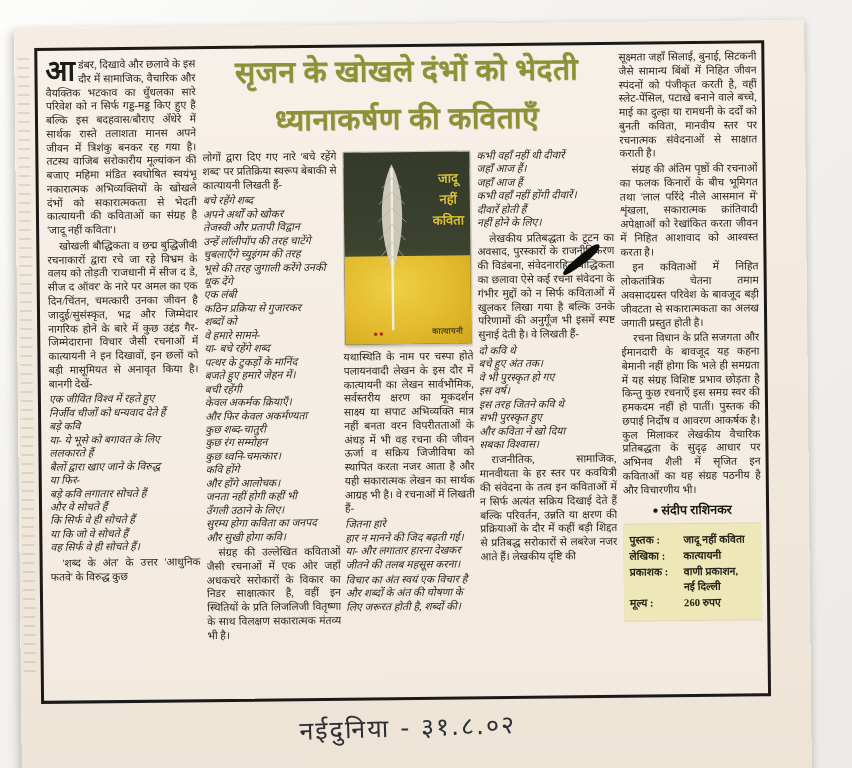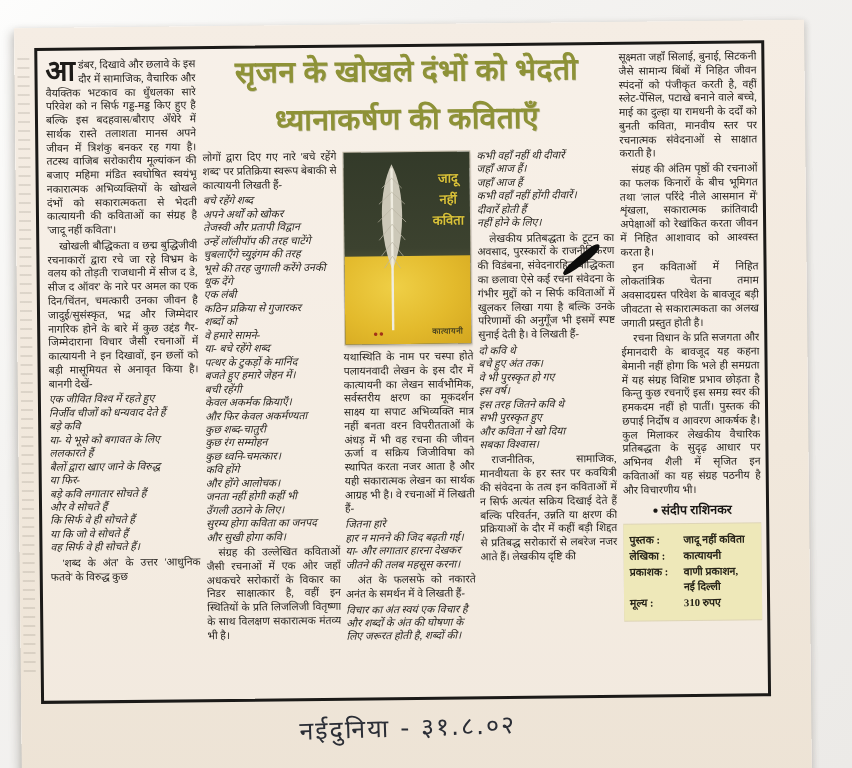--- a/index.html
+++ b/index.html
@@ -169,21 +169,20 @@
           <span>कविता</span>
         </div>
         <div class="bc-author">कात्यायनी</div>
         <div class="bc-dots">●●</div>
       </div>
       <p class="para">यथास्थिति के नाम पर चस्पा होते पलायनवादी लेखन के इस दौर में कात्यायनी का लेखन सार्वभौमिक, सर्वस्तरीय क्षरण का मूकदर्शन साक्ष्य या सपाट अभिव्यक्ति मात्र नहीं बनता वरन विपरीतताओं के अंधड़ में भी वह रचना की जीवन ऊर्जा व सक्रिय जिजीविषा को स्थापित करता नजर आता है और यही सकारात्मक लेखन का सार्थक आग्रह भी है। वे रचनाओं में लिखती हैं-</p>
       <div class="poem">जितना हारे
 हार न मानने की जिद बढ़ती गई।
 या- और लगातार हारना देखकर
 जीतने की तलब महसूस करना।</div>
-      <p class="para indent">अंत के फलसफे को नकारते अनंत के समर्थन में वे लिखती हैं-</p>
       <div class="poem">विचार का अंत स्वयं एक विचार है
 और शब्दों के अंत की घोषणा के
 लिए जरूरत होती है, शब्दों की।</div>
     </div>
 
     <div class="col col4">
       <div class="poem">कभी वहाँ नहीं थी दीवारें
 जहाँ आज हैं।
 जहाँ आज हैं
 कभी वहाँ नहीं होंगी दीवारें।
@@ -223,21 +222,21 @@
           <span class="info-label">लेखिका :</span>
           <span class="info-value">कात्यायनी</span>
         </div>
         <div class="info-row">
           <span class="info-label">प्रकाशक :</span>
           <span class="info-value">वाणी प्रकाशन,
 नई दिल्ली</span>
         </div>
         <div class="info-row">
           <span class="info-label">मूल्य :</span>
-          <span class="info-value">310 रुपए</span>
+          <span class="info-value">260 रुपए</span>
         </div>
       </div>
     </div>
 
   </div>
 
   <div class="handwriting">नईदुनिया - ३१.८.०२</div>
 </div>
 
 </body></html>

